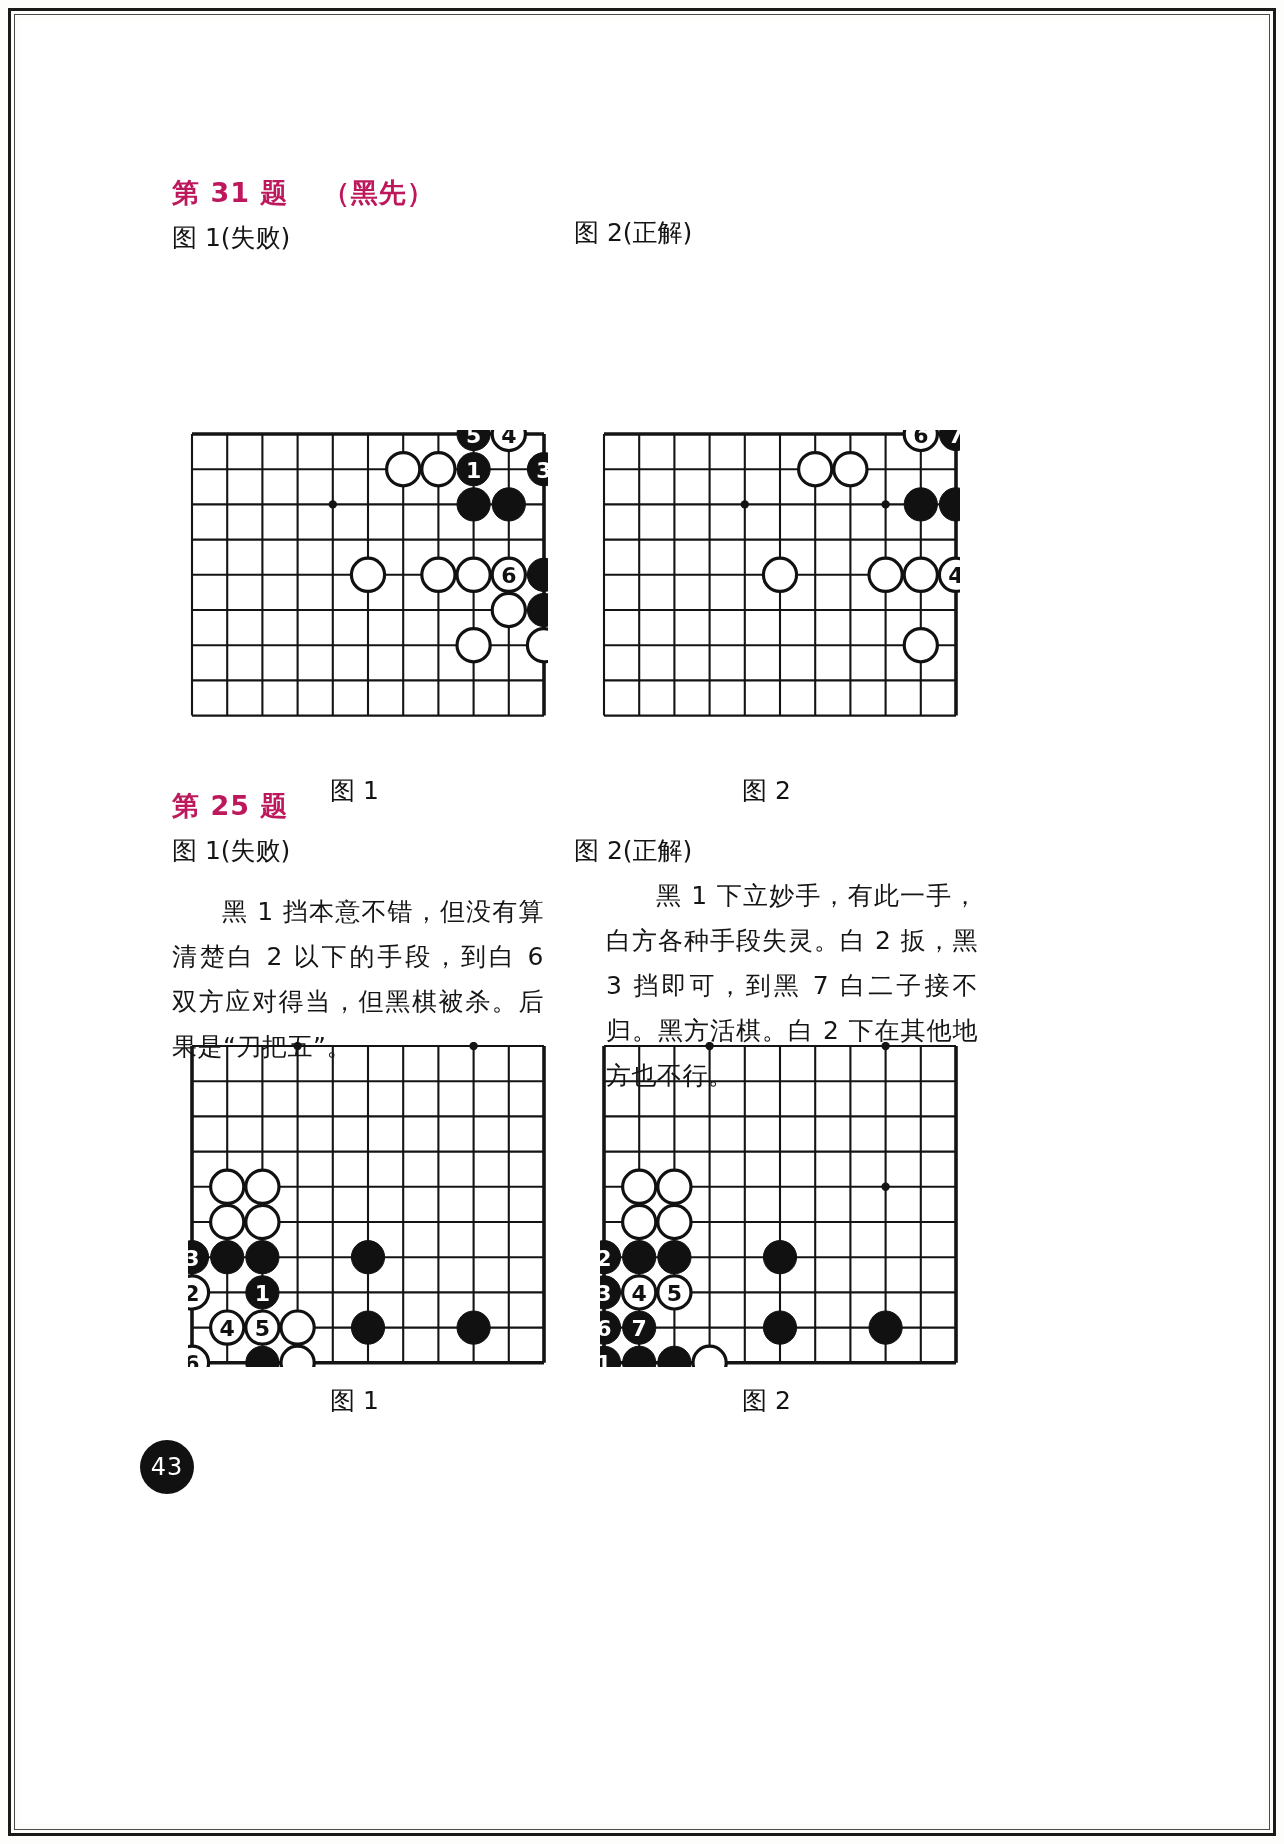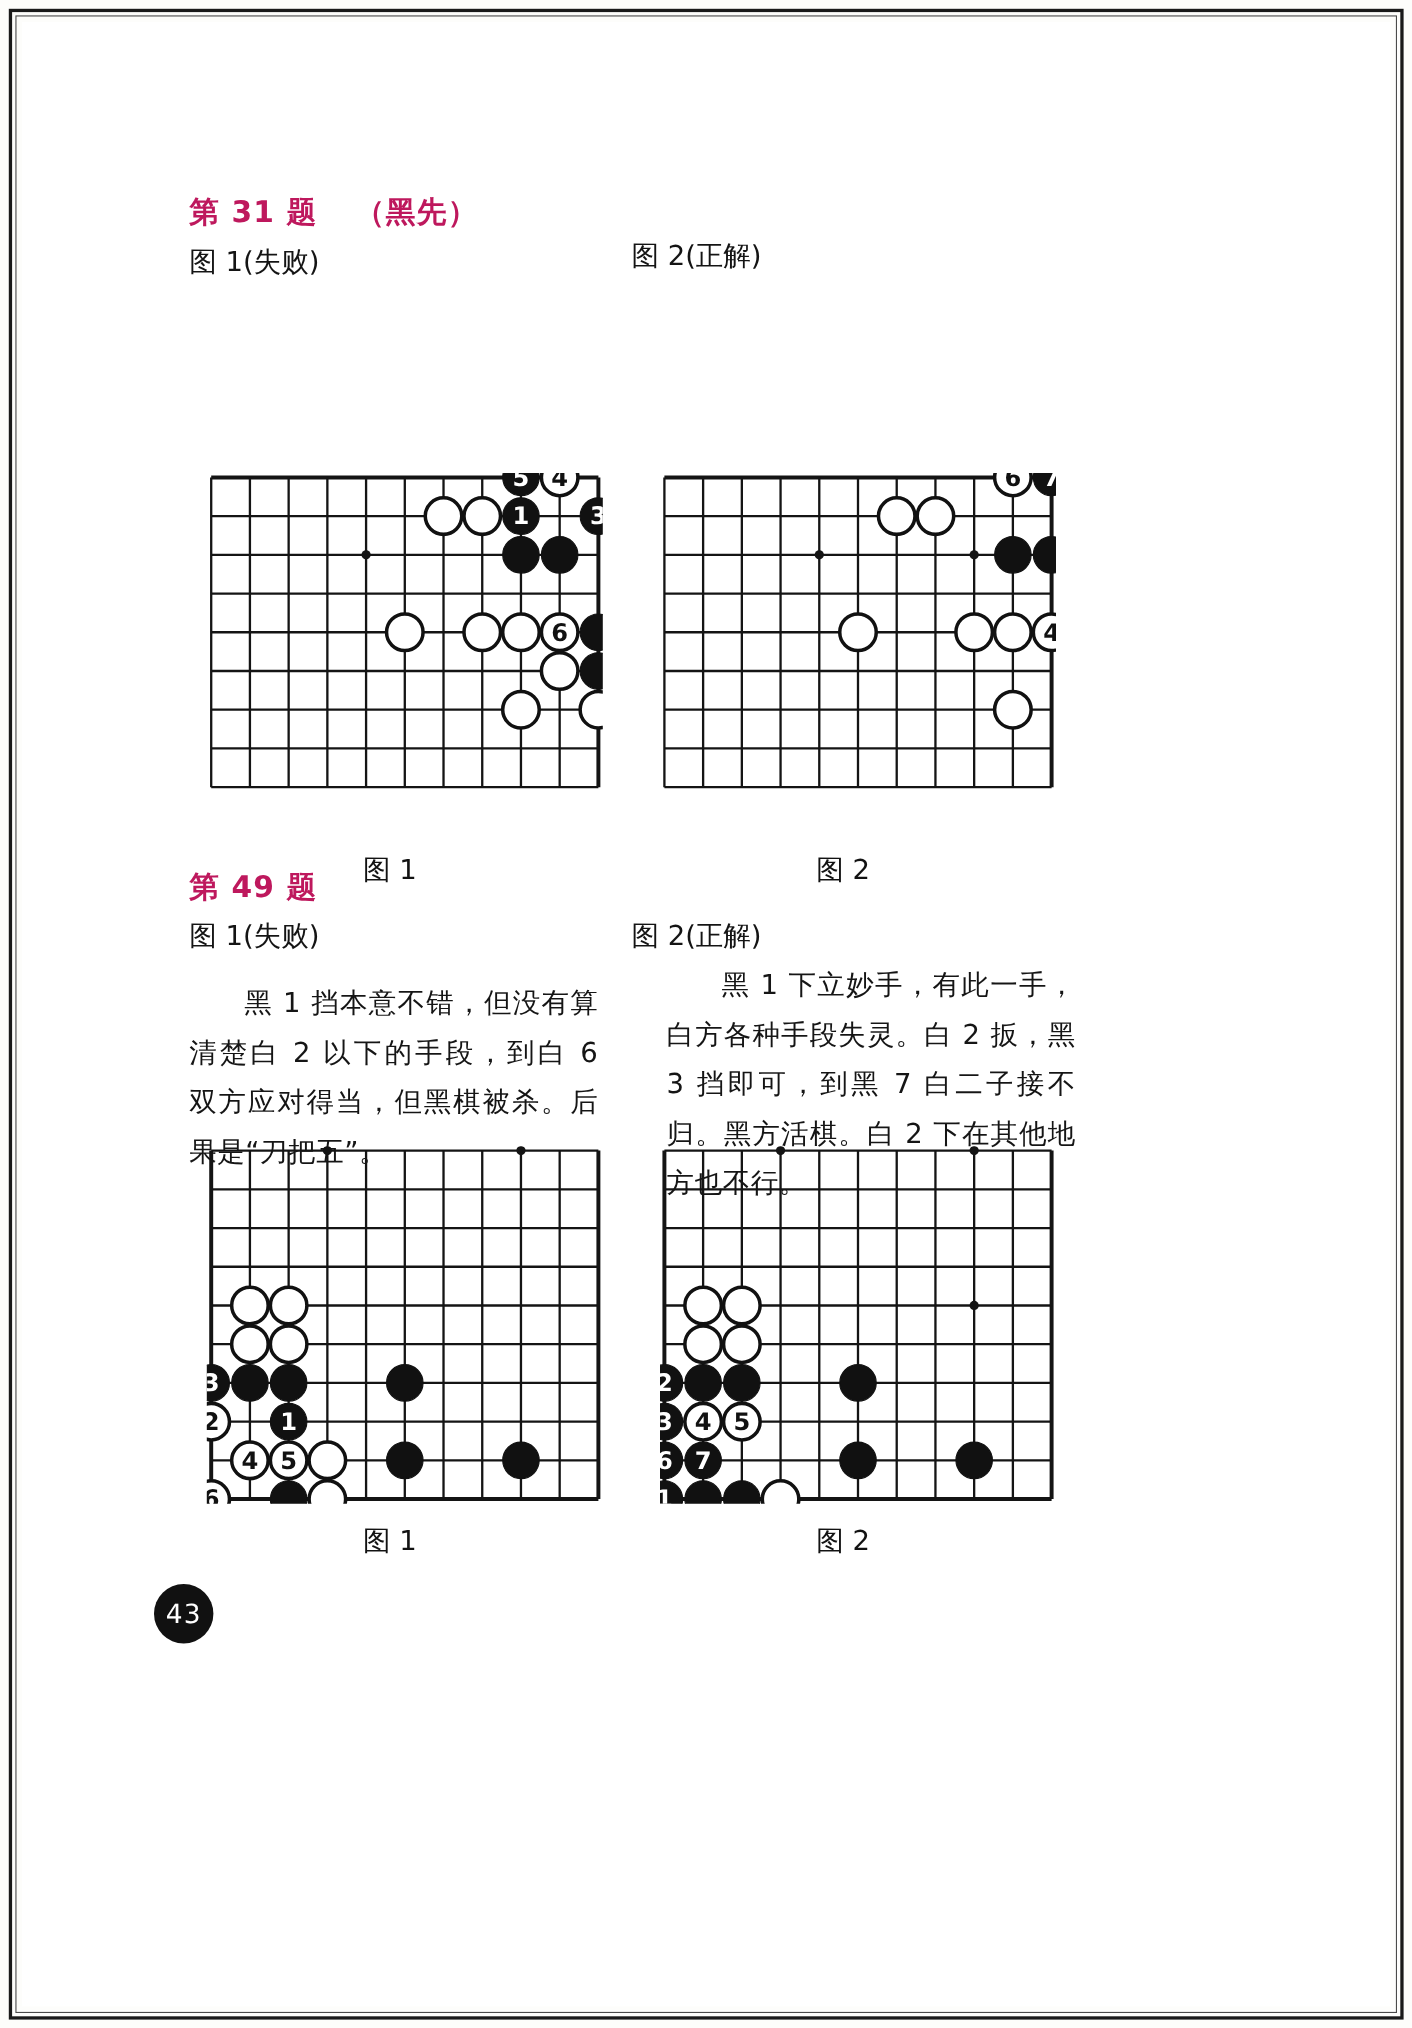--- a/index.html
+++ b/index.html
@@ -225,21 +225,21 @@
           <circle cx="461.6" cy="144.8" r="16.6" class="gstone-w"></circle>
           <circle cx="391.20000000000005" cy="180" r="16.6" class="gstone-b"></circle>
           <circle cx="426.40000000000003" cy="180" r="16.6" class="gstone-w"></circle>
           <circle cx="320.8" cy="215.20000000000002" r="16.6" class="gstone-w"></circle>
           <circle cx="426.40000000000003" cy="215.20000000000002" r="16.6" class="gstone-w"></circle>
         </svg>
       </div>
     <div class="figcap" style="left:722px;top:710px;">图 2</div>
 
     <div class="ttl" style="left:152px;top:768px;">
-      <span>第 49 题</span>
+      <span>第 25 题</span>
     </div>
 
     <div class="sub" style="left:152px;top:814px;">图 1(失败)</div>
 
     <div class="sub" style="left:554px;top:814px;">图 2(正解)</div>
 
     <div class="para indent" style="left:152px;top:853px;width:372px;margin-top:16px;">黑 1 挡本意不错，但没有算清楚白 2 以下的手段，到白 6 双方应对得当，但黑棋被杀。后果是“刀把五”。</div>
 
     <div class="para indent" style="left:586px;top:853px;width:372px;">黑 1 下立妙手，有此一手，白方各种手段失灵。白 2 扳，黑 3 挡即可，到黑 7 白二子接不归。黑方活棋。白 2 下在其他地方也不行。</div>
 

